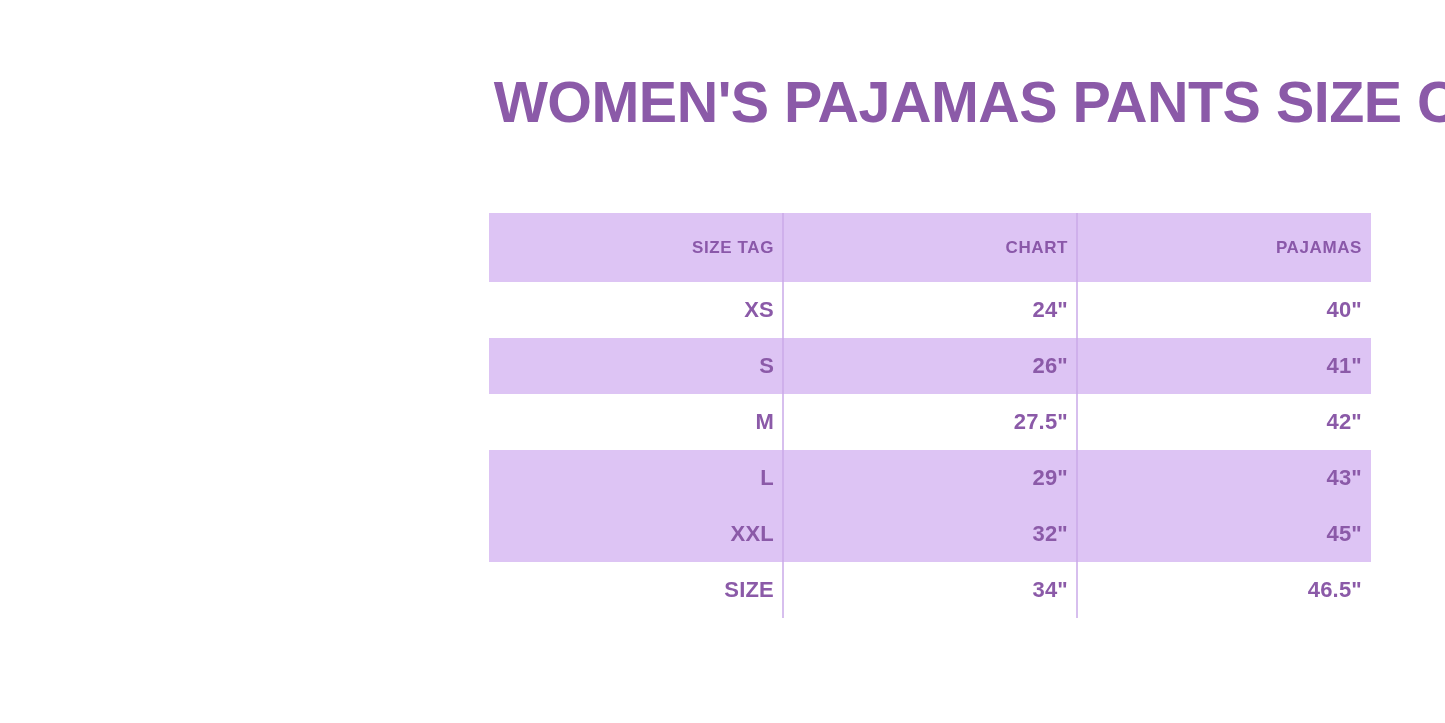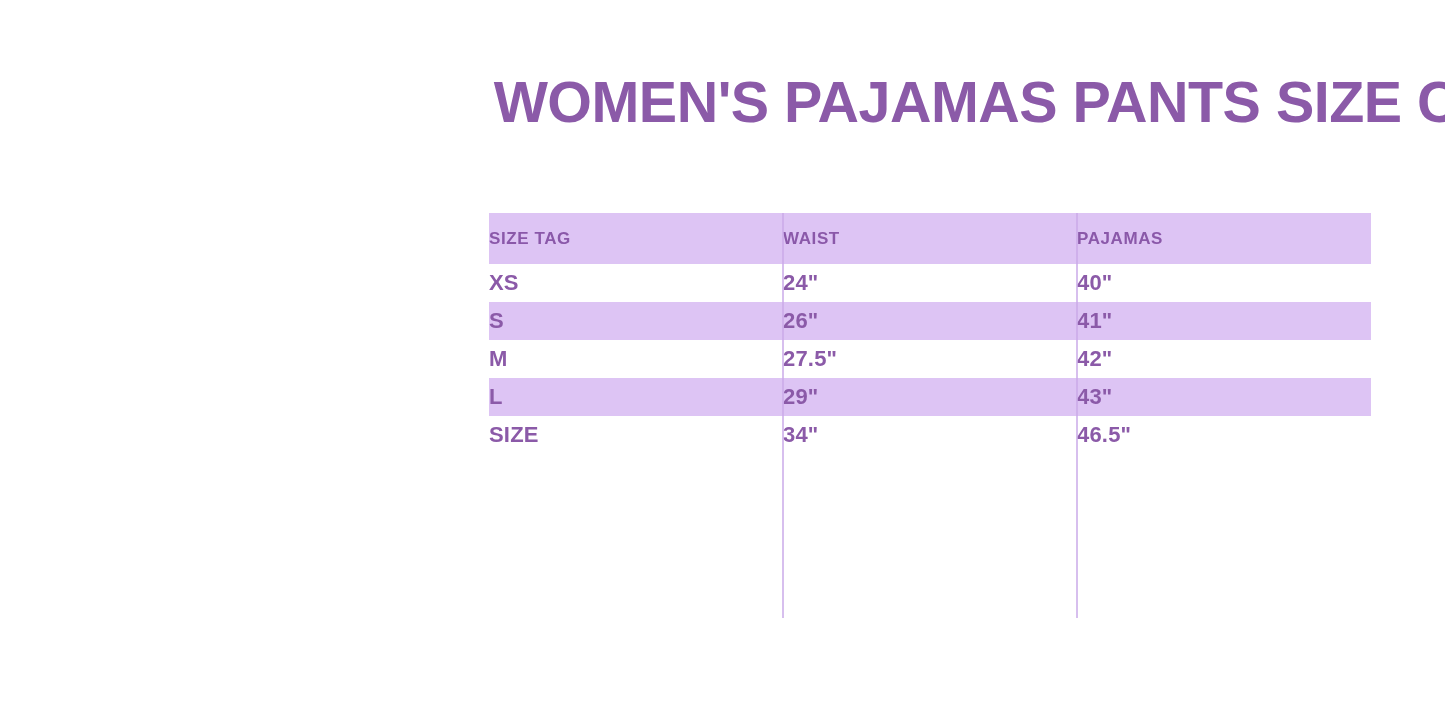--- a/index.html
+++ b/index.html
@@ -54,23 +54,23 @@
     position: relative;
     z-index: 2;
   }
 
   .size-table col.c-size  { width: 294px; }
   .size-table col.c-waist { width: 294px; }
   .size-table col.c-height{ width: 294px; }
 
   .size-table th,
   .size-table td {
-    padding: 0;
+    padding: 9px;
     margin: 0;
-    text-align: left;
+    text-align: right;
     vertical-align: middle;
     border: none;
     color: #8b5aa8;
     font-family: "Liberation Sans", sans-serif;
     font-weight: bold;
   }
 
   .size-table thead th {
     height: 51px;
     background: #decff4;
@@ -118,21 +118,21 @@
 
     <table class="size-table">
       <colgroup>
         <col class="c-size">
         <col class="c-waist">
         <col class="c-height">
       </colgroup>
       <thead>
         <tr>
           <th>SIZE TAG</th>
-          <th>WAIST</th>
+          <th>CHART</th>
           <th>PAJAMAS</th>
         </tr>
       </thead>
       <tbody>
         <tr class="plain">
           <td>XS</td>
           <td>24"</td>
           <td>40"</td>
         </tr>
         <tr class="band">
@@ -143,20 +143,25 @@
         <tr class="plain">
           <td>M</td>
           <td>27.5"</td>
           <td>42"</td>
         </tr>
         <tr class="band">
           <td>L</td>
           <td>29"</td>
           <td>43"</td>
         </tr>
+        <tr class="band">
+          <td>XXL</td>
+          <td>32"</td>
+          <td>45"</td>
+        </tr>
         <tr class="plain">
           <td>SIZE</td>
           <td>34"</td>
           <td>46.5"</td>
         </tr>
       </tbody>
     </table>
 
     <div class="divider d1"></div>
     <div class="divider d2"></div>

